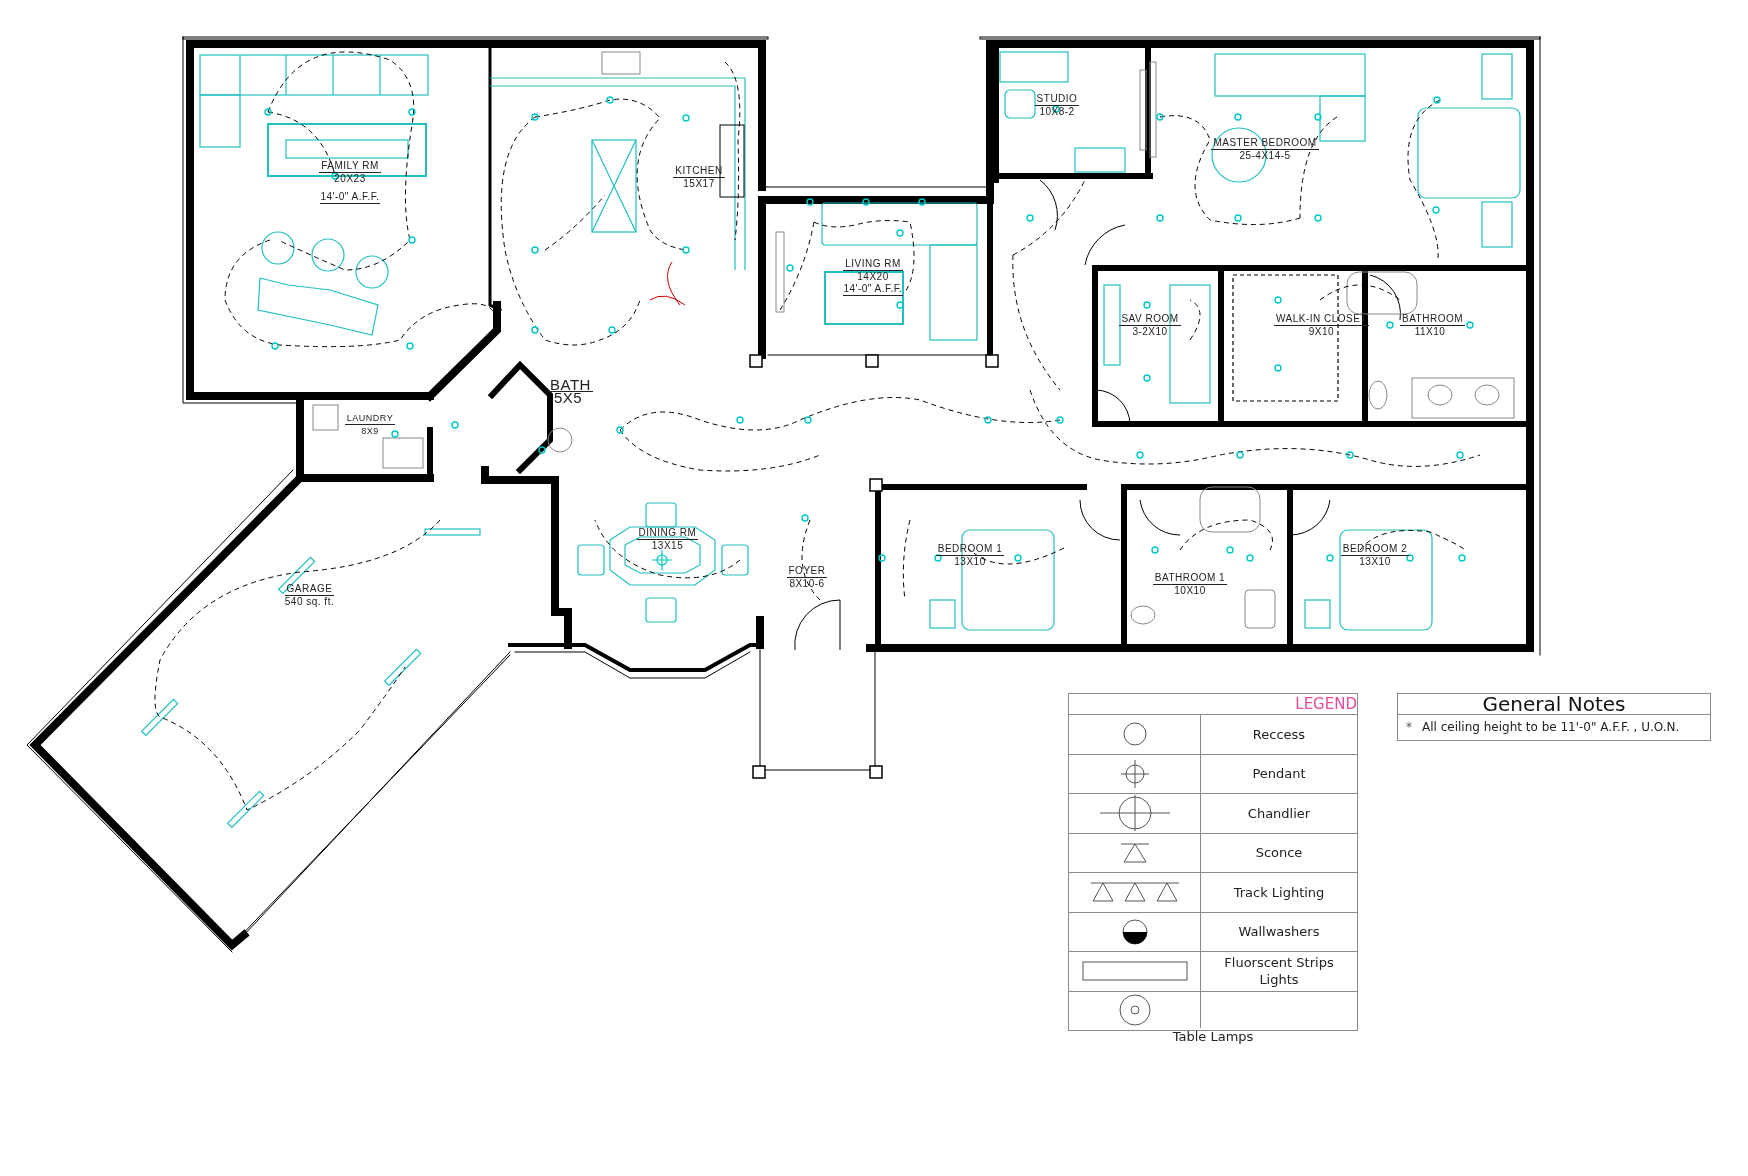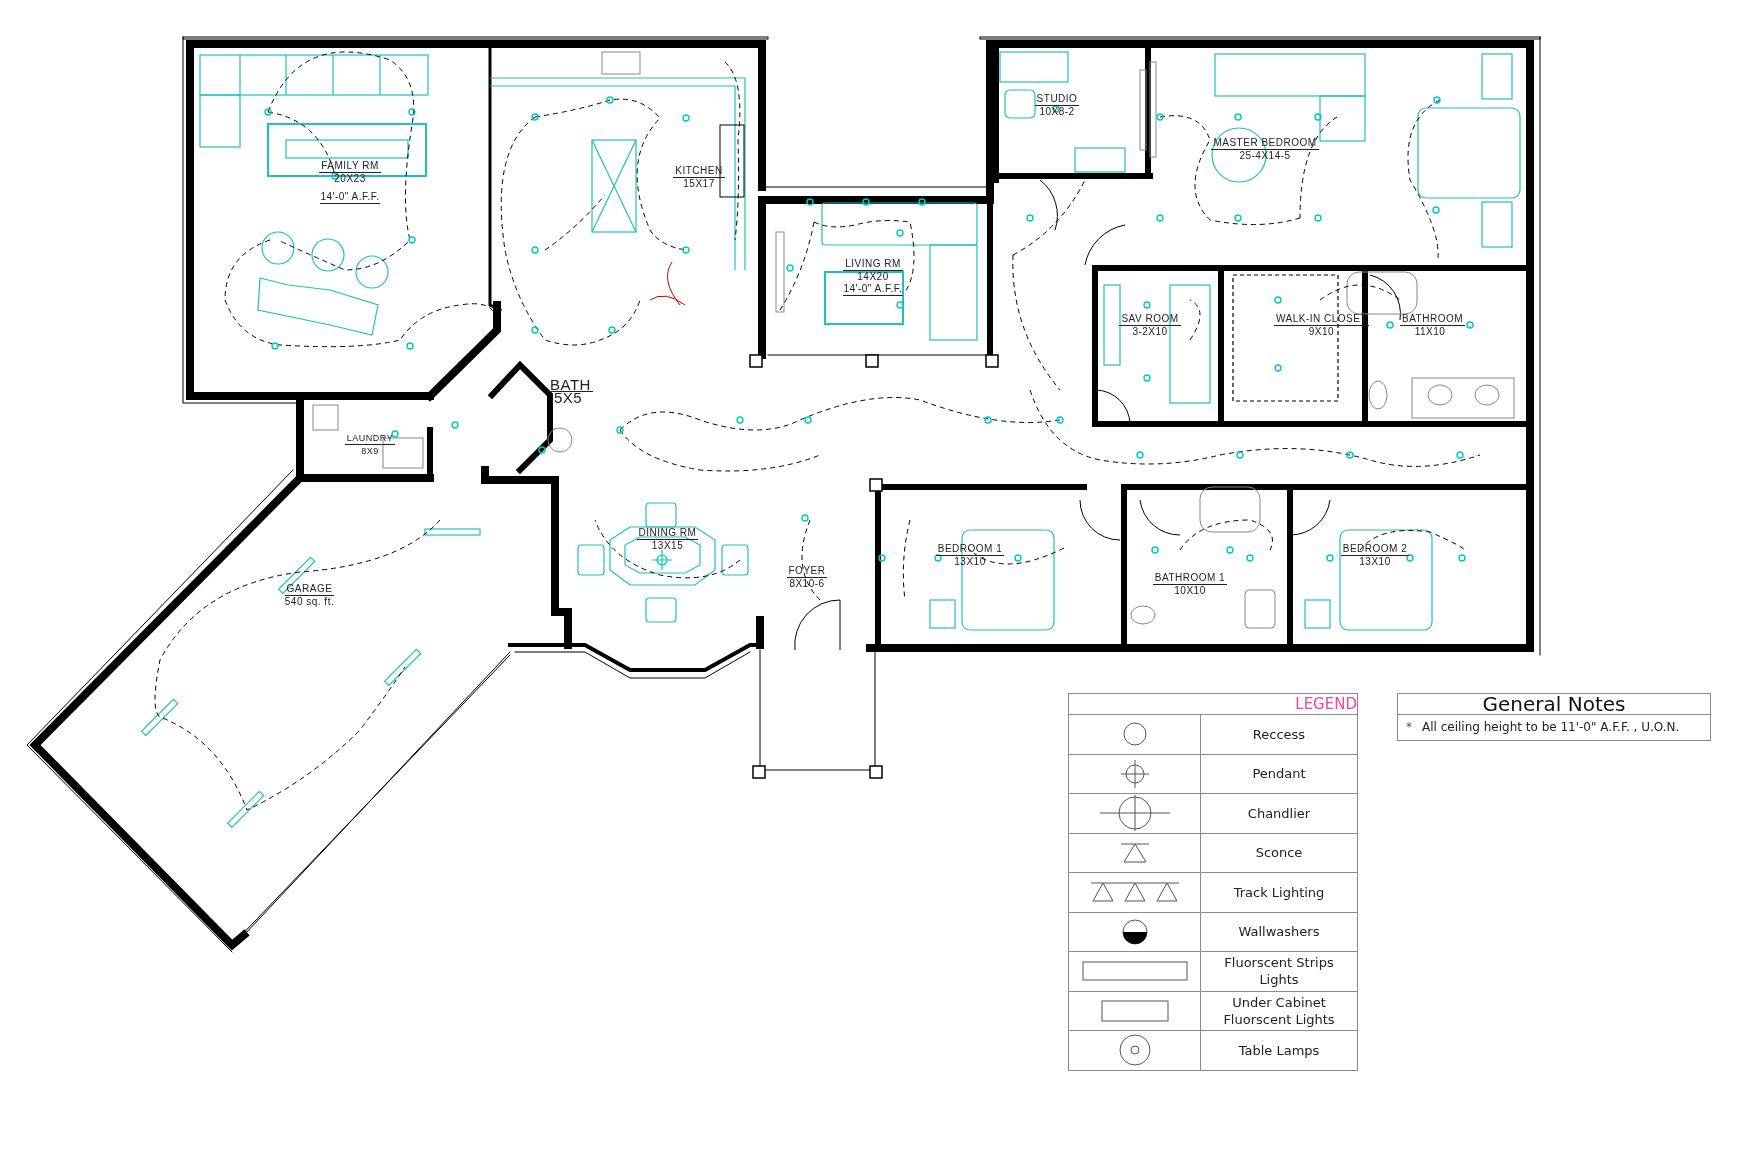--- a/index.html
+++ b/index.html
@@ -5,21 +5,21 @@
   html, body { margin:0; padding:0; background:#ffffff; }
   body { width:1748px; height:1176px; position:relative; overflow:hidden; font-family:"DejaVu Sans", sans-serif; }
   #plan { position:absolute; left:0; top:0; width:1748px; height:1176px; }
   .room-label { position:absolute; text-align:center; font-family:"Liberation Sans", sans-serif; font-size:10px; color:#222; line-height:12px; letter-spacing:0.5px; }
   .room-label .name { border-bottom:1px solid #222; padding:0 2px; display:inline-block; }
   .room-label .dim { display:block; }
   .room-label .aff { display:inline-block; border-bottom:1px solid #222; margin-top:6px; }
   .legend { position:absolute; left:1068px; top:693px; width:288px; border:1px solid #8a8a8a; font-family:"DejaVu Sans", sans-serif; background:#fff; }
   .legend-title { height:20px; line-height:20px; text-align:right; font-size:15px; color:#ec4899; border-bottom:1px solid #8a8a8a; }
   .legend-row { display:flex; height:38.5px; border-bottom:1px solid #8a8a8a; }
-  .legend-row:last-child { border-bottom:none; }
+  .legend-row:last-child { border-bottom:none;flex-direction:column; }
   .legend-sym { width:131px; border-right:1px solid #8a8a8a; display:flex; align-items:center; justify-content:center; }
   .legend-text { flex:1; display:flex; align-items:center; justify-content:center; text-align:center; font-size:13px; color:#222; line-height:17px; white-space:pre-line; }
   .notes { position:absolute; left:1397px; top:693px; width:312px; border:1px solid #8a8a8a; font-family:"DejaVu Sans", sans-serif; background:#fff; }
   .notes-title { height:20px; line-height:20px; text-align:center; font-size:20px; color:#111; border-bottom:1px solid #8a8a8a; }
   .notes-row { height:25px; line-height:25px; font-size:12px; color:#222; padding-left:8px; white-space:nowrap; }
   .notes-row .star { margin-right:10px; color:#555; }
 </style>
 </head>
 <body>
 
@@ -293,21 +293,21 @@
   <span class="dim">3-2X10</span>
 </div>
 <div class="room-label" style="left:1269px;top:313px;width:105px;">
   <span class="name">WALK-IN CLOSET</span>
   <span class="dim">9X10</span>
 </div>
 <div class="room-label" style="left:1400px;top:313px;width:60px;">
   <span class="name">BATHROOM</span>
   <span class="dim">11X10</span>
 </div>
-<div class="room-label" style="left:340px;top:432px;width:60px;font-size:9px;">
+<div class="room-label" style="left:340px;top:412px;width:60px;font-size:9px;">
   <span class="name">LAUNDRY</span>
   <span class="dim">8X9</span>
 </div>
 <div class="room-label" style="left:508px;top:379px;width:40px;font-size:15px;margin-left:40px;">
   <span class="name">BATH</span>
   <span class="dim">5X5</span>
 </div>
 <div class="room-label" style="left:635px;top:527px;width:65px;">
   <span class="name">DINING RM</span>
   <span class="dim">13X15</span>
@@ -387,29 +387,20 @@
     <div class="legend-text">Wallwashers</div>
   </div>
   <div class="legend-row">
     <div class="legend-sym">
         <svg width="108" height="24">
           <rect x="2" y="3" width="104" height="18" fill="none" stroke="#555"></rect>
         </svg>
       </div>
     <div class="legend-text">Fluorscent Strips
 Lights</div>
-  </div>
-  <div class="legend-row">
-    <div class="legend-sym">
-        <svg width="70" height="24">
-          <rect x="2" y="2" width="66" height="20" fill="none" stroke="#555"></rect>
-        </svg>
-      </div>
-    <div class="legend-text">Under Cabinet
-Fluorscent Lights</div>
   </div>
   <div class="legend-row">
     <div class="legend-sym">
         <svg width="36" height="36">
           <circle cx="18" cy="18" r="15" fill="none" stroke="#555"></circle>
           <circle cx="18" cy="18" r="4" fill="none" stroke="#555"></circle>
         </svg>
       </div>
     <div class="legend-text">Table Lamps</div>
   </div>

